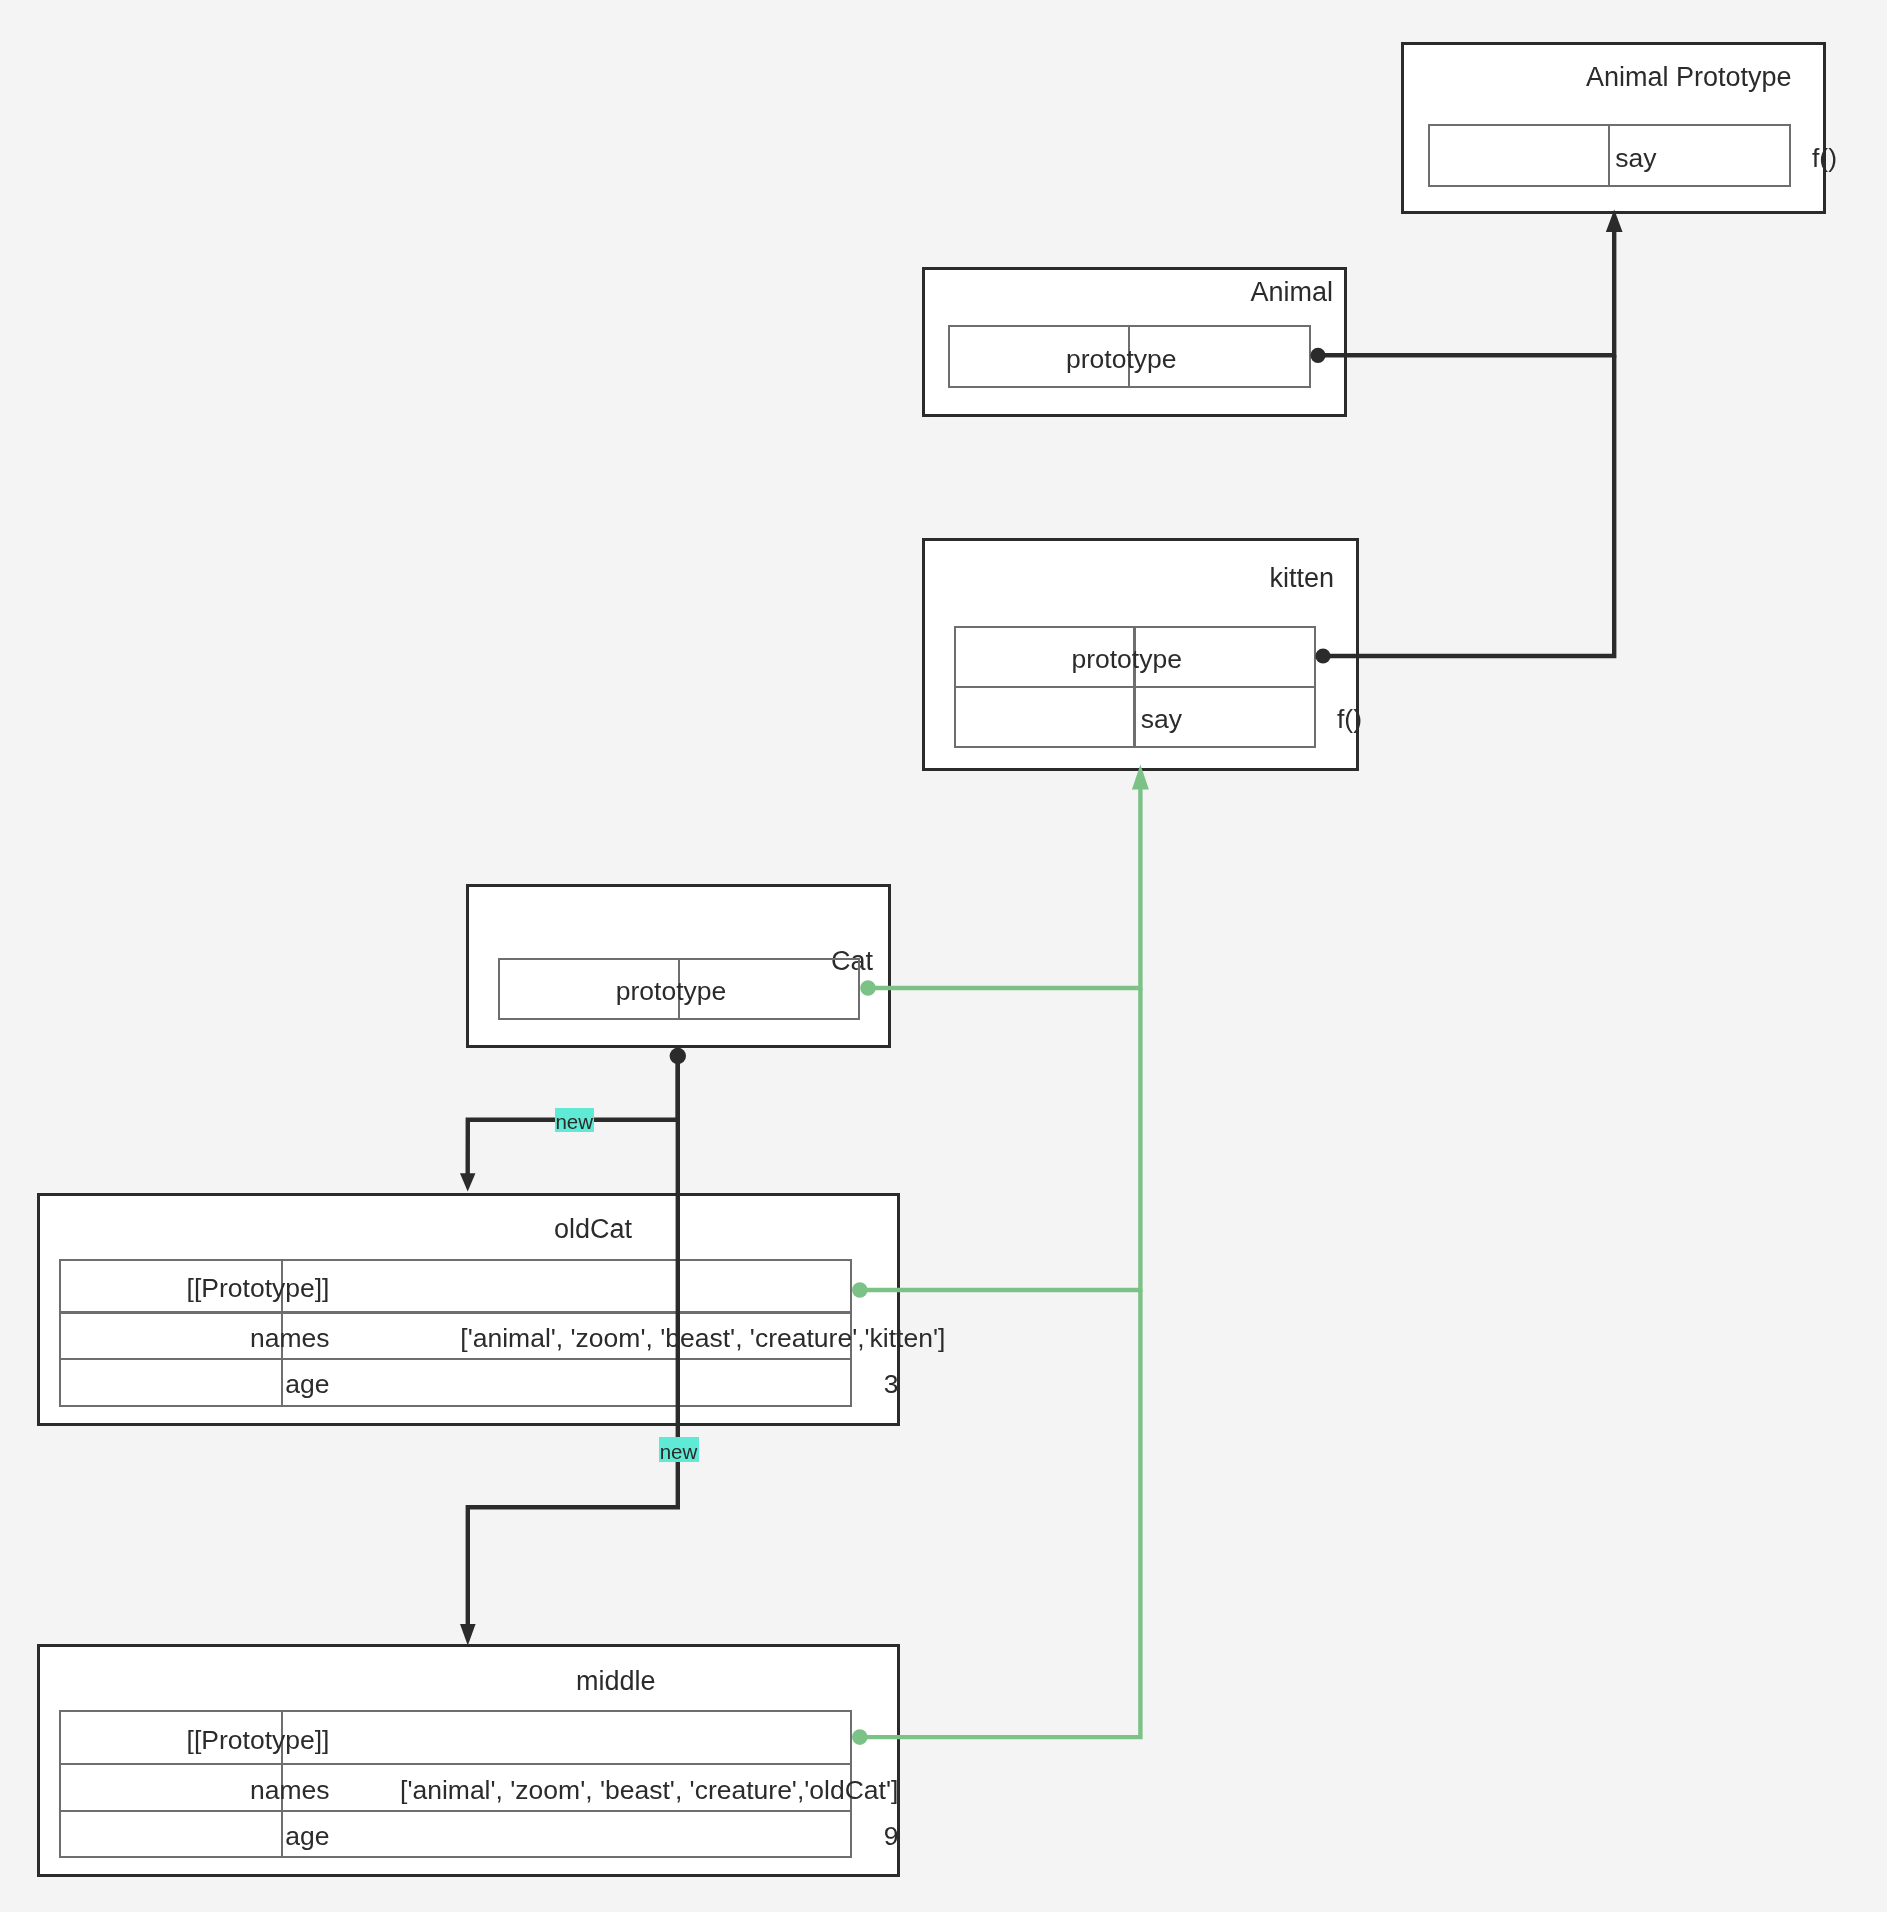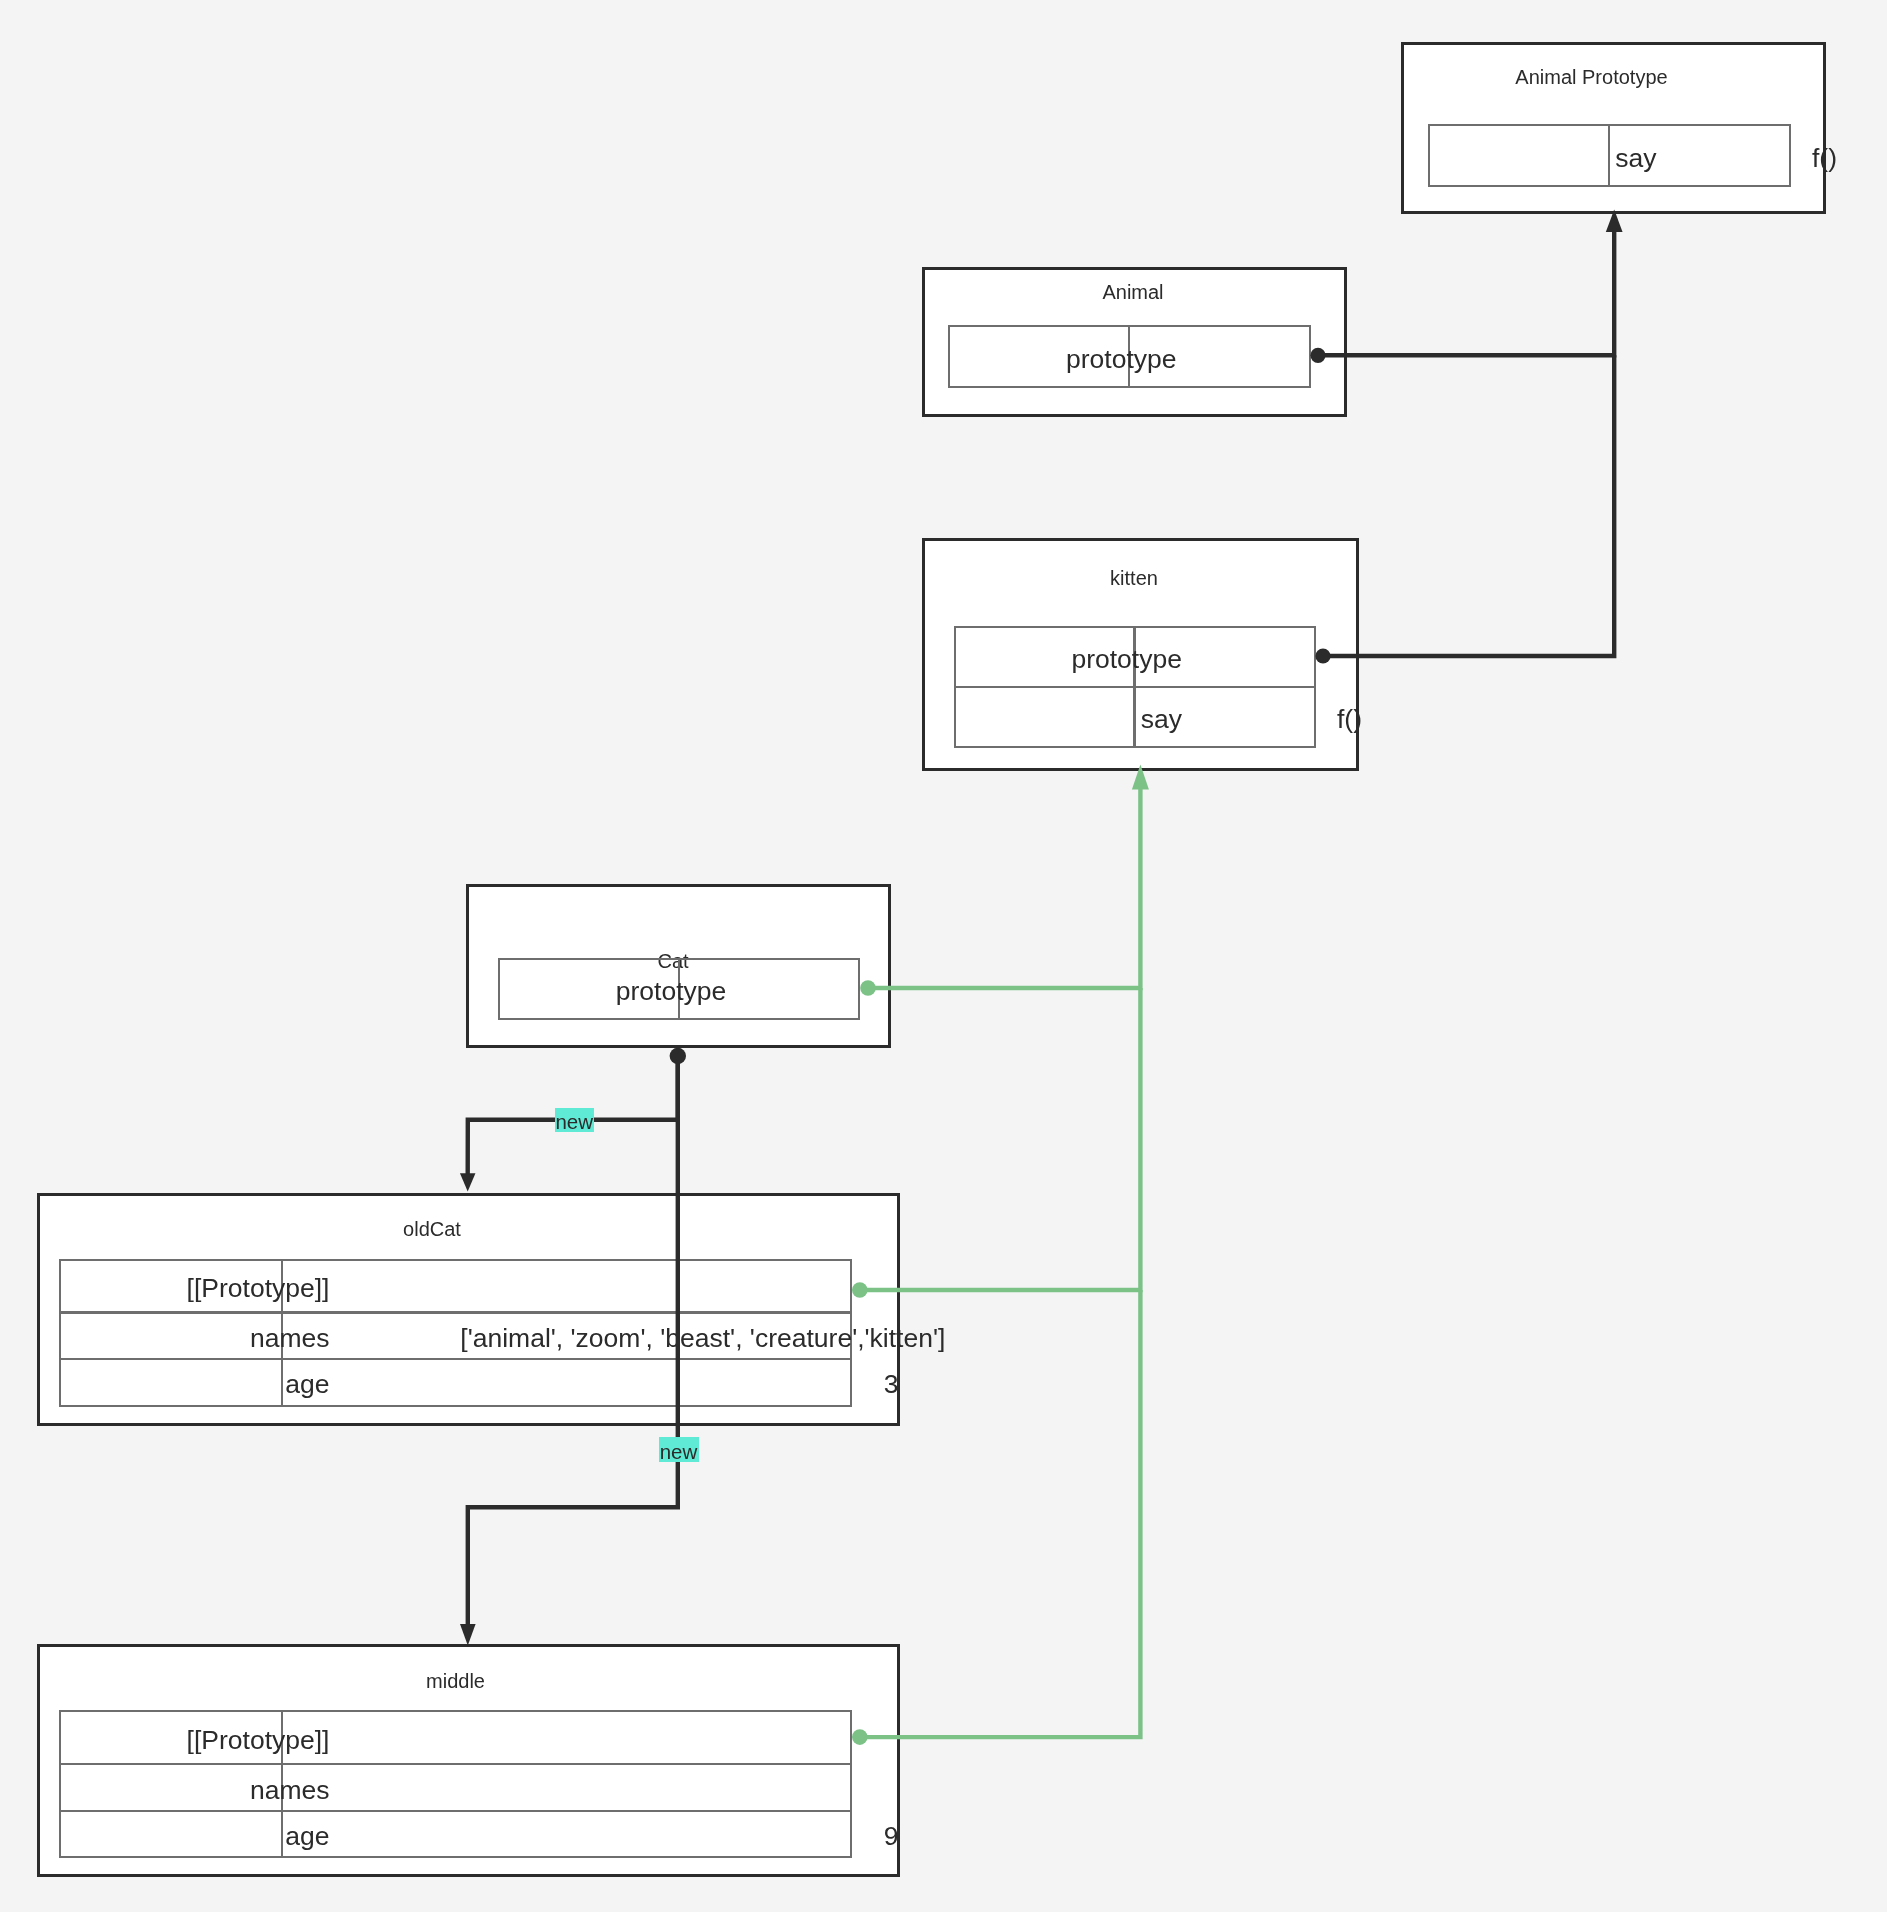--- a/index.html
+++ b/index.html
@@ -2,21 +2,21 @@
 <html><head>
 <meta charset="utf-8">
 <title>JavaScript prototype chain diagram</title>
 <style>
   html,body{margin:0;padding:0;}
   body{width:1887px;height:1912px;background:#f4f4f4;overflow:hidden;
        font-family:"Liberation Sans",sans-serif;}
   #canvas{position:relative;width:1887px;height:1912px;}
 
   .obj{position:absolute;background:#ffffff;border:3.2px solid #2b2b2b;box-sizing:border-box;}
-  .ttl{position:absolute;text-align:center;font-size:20px;line-height:21.2px;
+  .ttl{position:absolute;text-align:right;font-size:27px;line-height:21.2px;
        color:#2b2b2b;white-space:nowrap;}
   .tbl{position:absolute;border:2.2px solid #6e6e6e;box-sizing:border-box;background:transparent;}
   .vdiv{position:absolute;width:2.2px;background:#6e6e6e;}
   .hdiv{position:absolute;height:2.2px;background:#6e6e6e;}
   .cell{position:absolute;text-align:right;font-size:26.5px;line-height:26.5px;
         color:#2b2b2b;white-space:nowrap;margin-left:48px;}
 
   svg.wires{position:absolute;left:0;top:0;width:1887px;height:1912px;overflow:visible;}
   .edgelabel{position:absolute;background:#5eead4;font-size:20.5px;line-height:20.5px;
              color:#2b2b2b;white-space:nowrap;text-align:center;box-sizing:border-box;}
@@ -72,20 +72,21 @@
 
   <div class="obj" style="left:36.7px;top:1644.1px;width:863.5px;height:232.5px;"></div>
   <div class="ttl" style="left:255.5px;top:1671.0px;width:400.0px;">middle</div>
   <div class="tbl" style="left:59.0px;top:1710.4px;width:793.1px;height:148.0px;"></div>
   <div class="vdiv" style="left:281.0px;top:1710.4px;height:148.0px;"></div>
   <div class="hdiv" style="left:59.0px;top:1763.25px;width:793.1px;"></div>
   <div class="hdiv" style="left:59.0px;top:1809.6px;width:793.1px;"></div>
   <div class="cell" style="left:59.5px;top:1727.27px;width:222.0px;">[[Prototype]]</div>
   <div class="cell" style="left:281.5px;top:1727.27px;width:568.9px;"></div>
   <div class="cell" style="left:59.5px;top:1776.87px;width:222.0px;">names</div>
+  <div class="cell" style="left:281.5px;top:1776.87px;width:568.9px;">['animal', 'zoom', 'beast', 'creature','oldCat']</div>
   <div class="cell" style="left:59.5px;top:1823.35px;width:222.0px;">age</div>
   <div class="cell" style="left:281.5px;top:1823.35px;width:568.9px;">9</div>
   <svg class="wires" viewBox="0 0 1887 1912" width="1887" height="1912">
     <g fill="none" stroke-linecap="butt" stroke-linejoin="miter">
       <path d="M 1318 355.3 L 1614.2 355.3 L 1614.2 229" stroke="#2b2b2b" stroke-width="4.4"></path>
       <path d="M 1323 656 L 1614.2 656 L 1614.2 355.3" stroke="#2b2b2b" stroke-width="4.4"></path>
       <path d="M 677.8 1056 L 677.8 1119.7 L 467.8 1119.7 L 467.7 1176" stroke="#2b2b2b" stroke-width="4.4"></path>
       <path d="M 677.8 1056 L 677.8 1507.3 L 467.8 1507.3 L 467.8 1626" stroke="#2b2b2b" stroke-width="4.4"></path>
       <path d="M 868 988 L 1140.4 988 L 1140.4 786" stroke="#7cc287" stroke-width="4.4"></path>
       <path d="M 859.8 1290 L 1140.4 1290 L 1140.4 988" stroke="#7cc287" stroke-width="4.4"></path>

